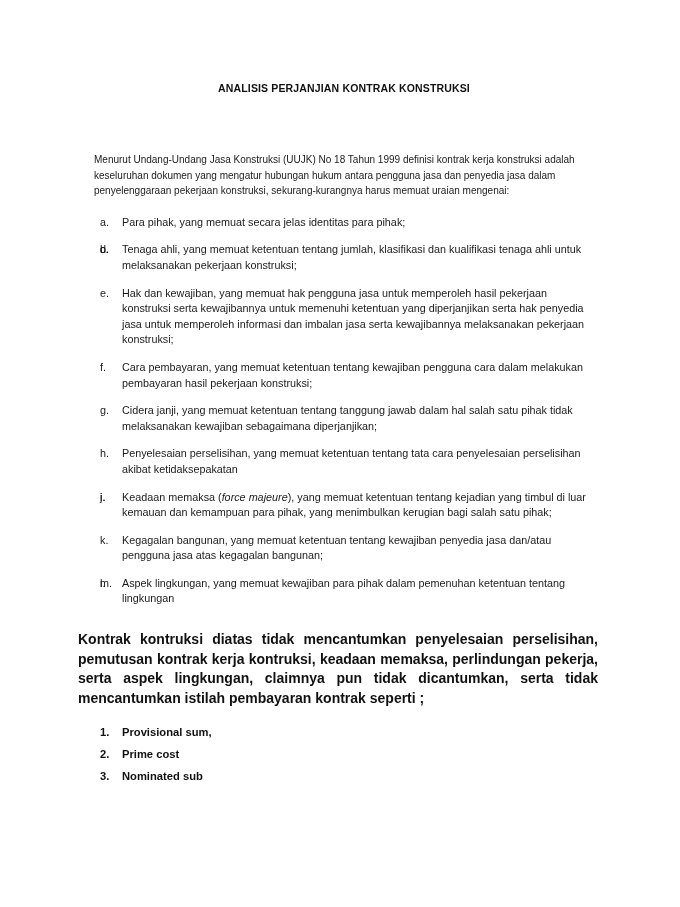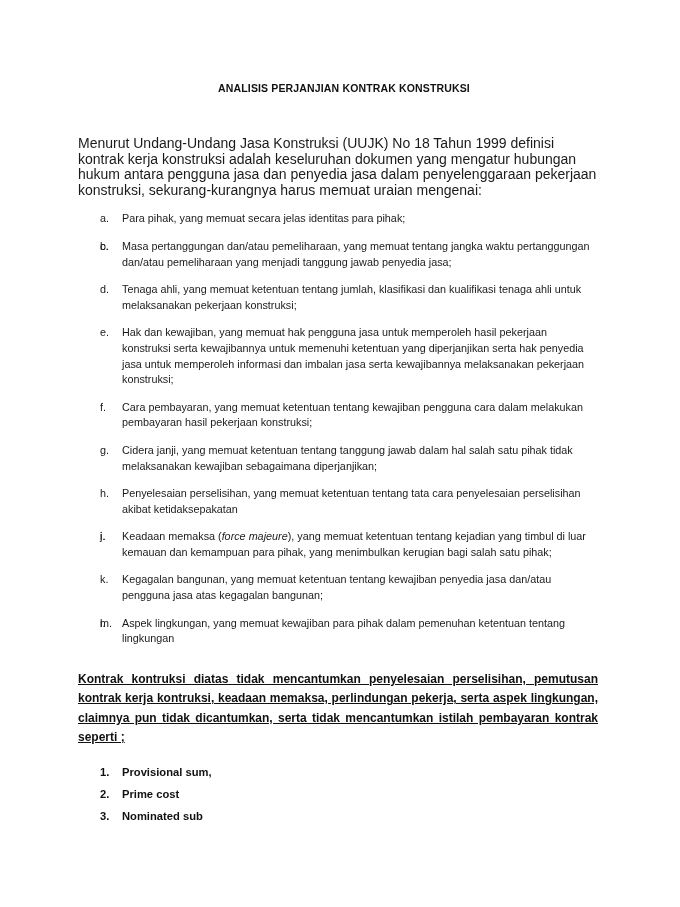--- a/index.html
+++ b/index.html
@@ -29,24 +29,24 @@
     color: #111111;
     padding-left: 8px;
   }
   .content {
     position: absolute;
     left: 78px;
     top: 136px;
     width: 520px;
   }
   .intro-paragraph {
-    font-size: 14px;
+    font-size: 10px;
     line-height: 15.6px;
     text-align: left;
-    margin: 0;
+    margin: 16px;
     color: #1a1a1a;
   }
   .alpha-list {
     list-style: none;
     margin: 0;
     padding: 0;
     margin-top: 13px;
   }
   .alpha-list .list-item {
     position: relative;
@@ -65,28 +65,27 @@
     top: 0;
     width: 20px;
     text-align: left;
     font-size: 10.8px;
     color: #1a1a1a;
   }
   .italic-term {
     font-style: italic;
   }
   .bold-paragraph {
-    font-size: 12px;
+    font-size: 14px;
     line-height: 19.5px;
     font-weight: bold;
     text-align: justify;
     margin: 0;
     margin-top: 23px;
     color: #111111;
-    text-decoration: underline;
   }
   .num-list {
     list-style: none;
     margin: 0;
     padding: 0;
     margin-top: 15px;
   }
   .num-list .num-item {
     position: relative;
     padding-left: 44px;
@@ -124,21 +123,20 @@
         <span class="marker">a.</span>
         <span>Para pihak, yang memuat secara jelas identitas para pihak;</span>
       </li>
 
       <li class="list-item">
         <span class="marker">b.</span>
       </li>
 
       <li class="list-item">
         <span class="marker">c.</span>
-        <span>Masa pertanggungan dan/atau pemeliharaan, yang memuat tentang jangka waktu pertanggungan dan/atau pemeliharaan yang menjadi tanggung jawab penyedia jasa;</span>
       </li>
 
       <li class="list-item">
         <span class="marker">d.</span>
         <span>Tenaga ahli, yang memuat ketentuan tentang jumlah, klasifikasi dan kualifikasi tenaga ahli untuk melaksanakan pekerjaan konstruksi;</span>
       </li>
 
       <li class="list-item">
         <span class="marker">e.</span>
         <span>Hak dan kewajiban, yang memuat hak pengguna jasa untuk memperoleh hasil pekerjaan konstruksi serta kewajibannya untuk memenuhi ketentuan yang diperjanjikan serta hak penyedia jasa untuk memperoleh informasi dan imbalan jasa serta kewajibannya melaksanakan pekerjaan konstruksi;</span>

